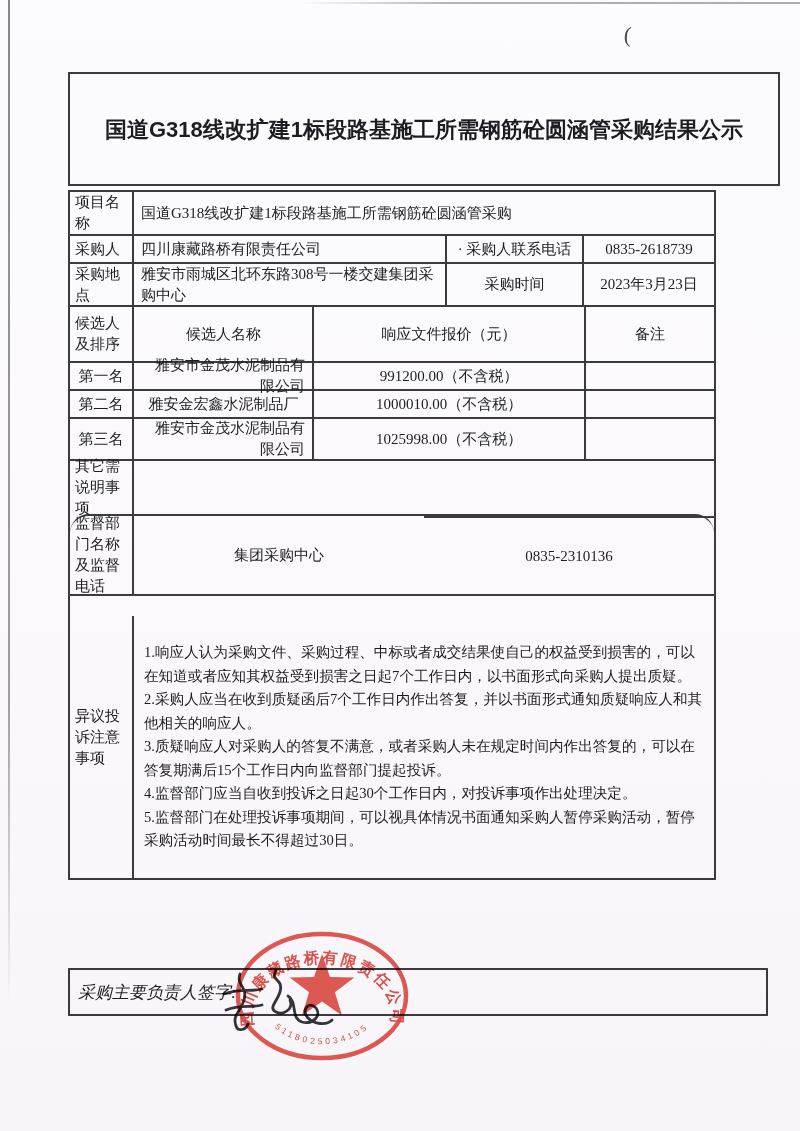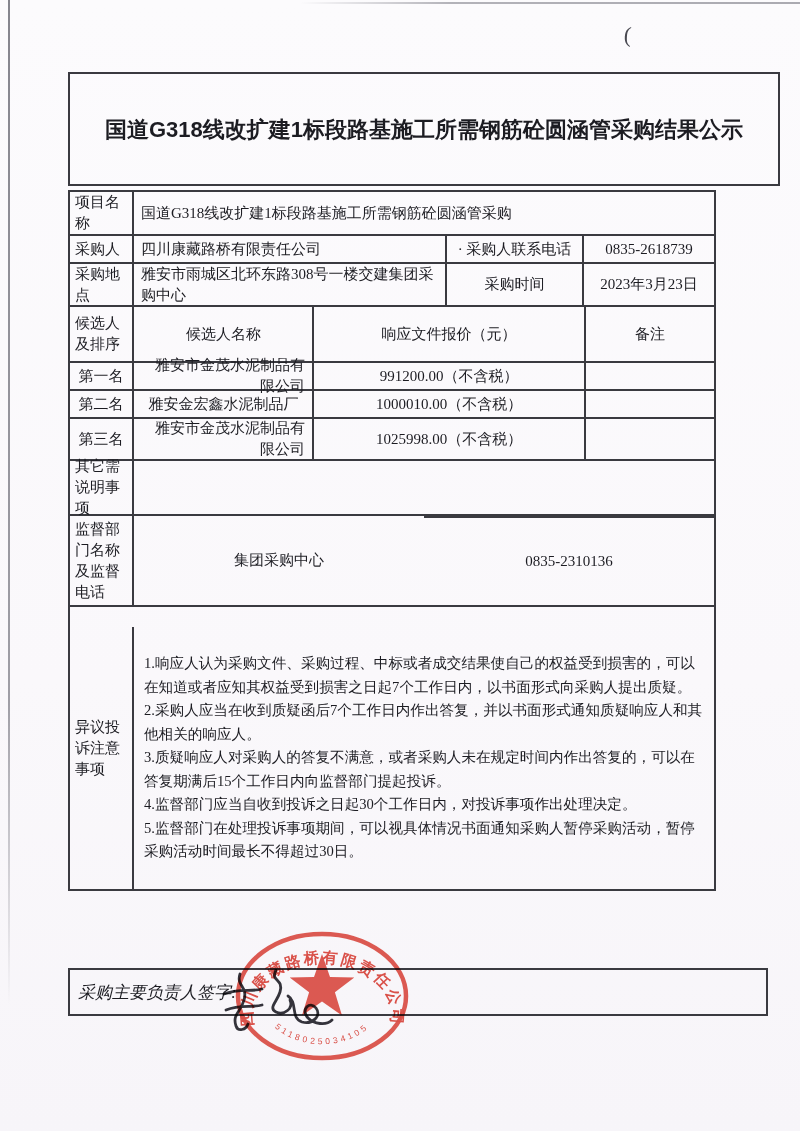--- a/index.html
+++ b/index.html
@@ -60,21 +60,21 @@
   .td:first-child{border-left:none;}
   .td.label{width:62px;padding:2px 5px;}
   .td.rank{width:62px;justify-content:center;text-align:center;}
   .td.grow{flex:1;}
   .td.c{justify-content:center;text-align:right;}
   .w-val{width:313px;}
   .w-mid{width:137px;}
   .w-name{width:180px;padding-left:8px;}
   .w-price{width:272px;}
   .h42{height:42px;} .h45{height:28px;} .h43{height:43px;}
-  .h46{height:56px;} .h55{height:55px;} .h80{height:91px;} .h284{height:284px;}
+  .h46{height:56px;} .h55{height:55px;} .h80{height:80px;border-radius:19px;} .h284{height:284px;}
   .sup-col{flex:1;display:flex;flex-direction:row;padding:0;border-left:2px solid var(--line);box-sizing:border-box;}
   .sup-cell{flex:1;display:flex;align-items:center;justify-content:center;box-sizing:border-box;}
   .sup-cell + .sup-cell{border-top:2px solid var(--line);}
   .notice-text{
     flex:1;display:flex;flex-direction:column;justify-content:center;
     padding:8px 10px;font-size:14.6px;line-height:23.5px;
     border-left:2px solid var(--line);box-sizing:border-box;margin-top:20px;
   }
   
   .sigbox{

